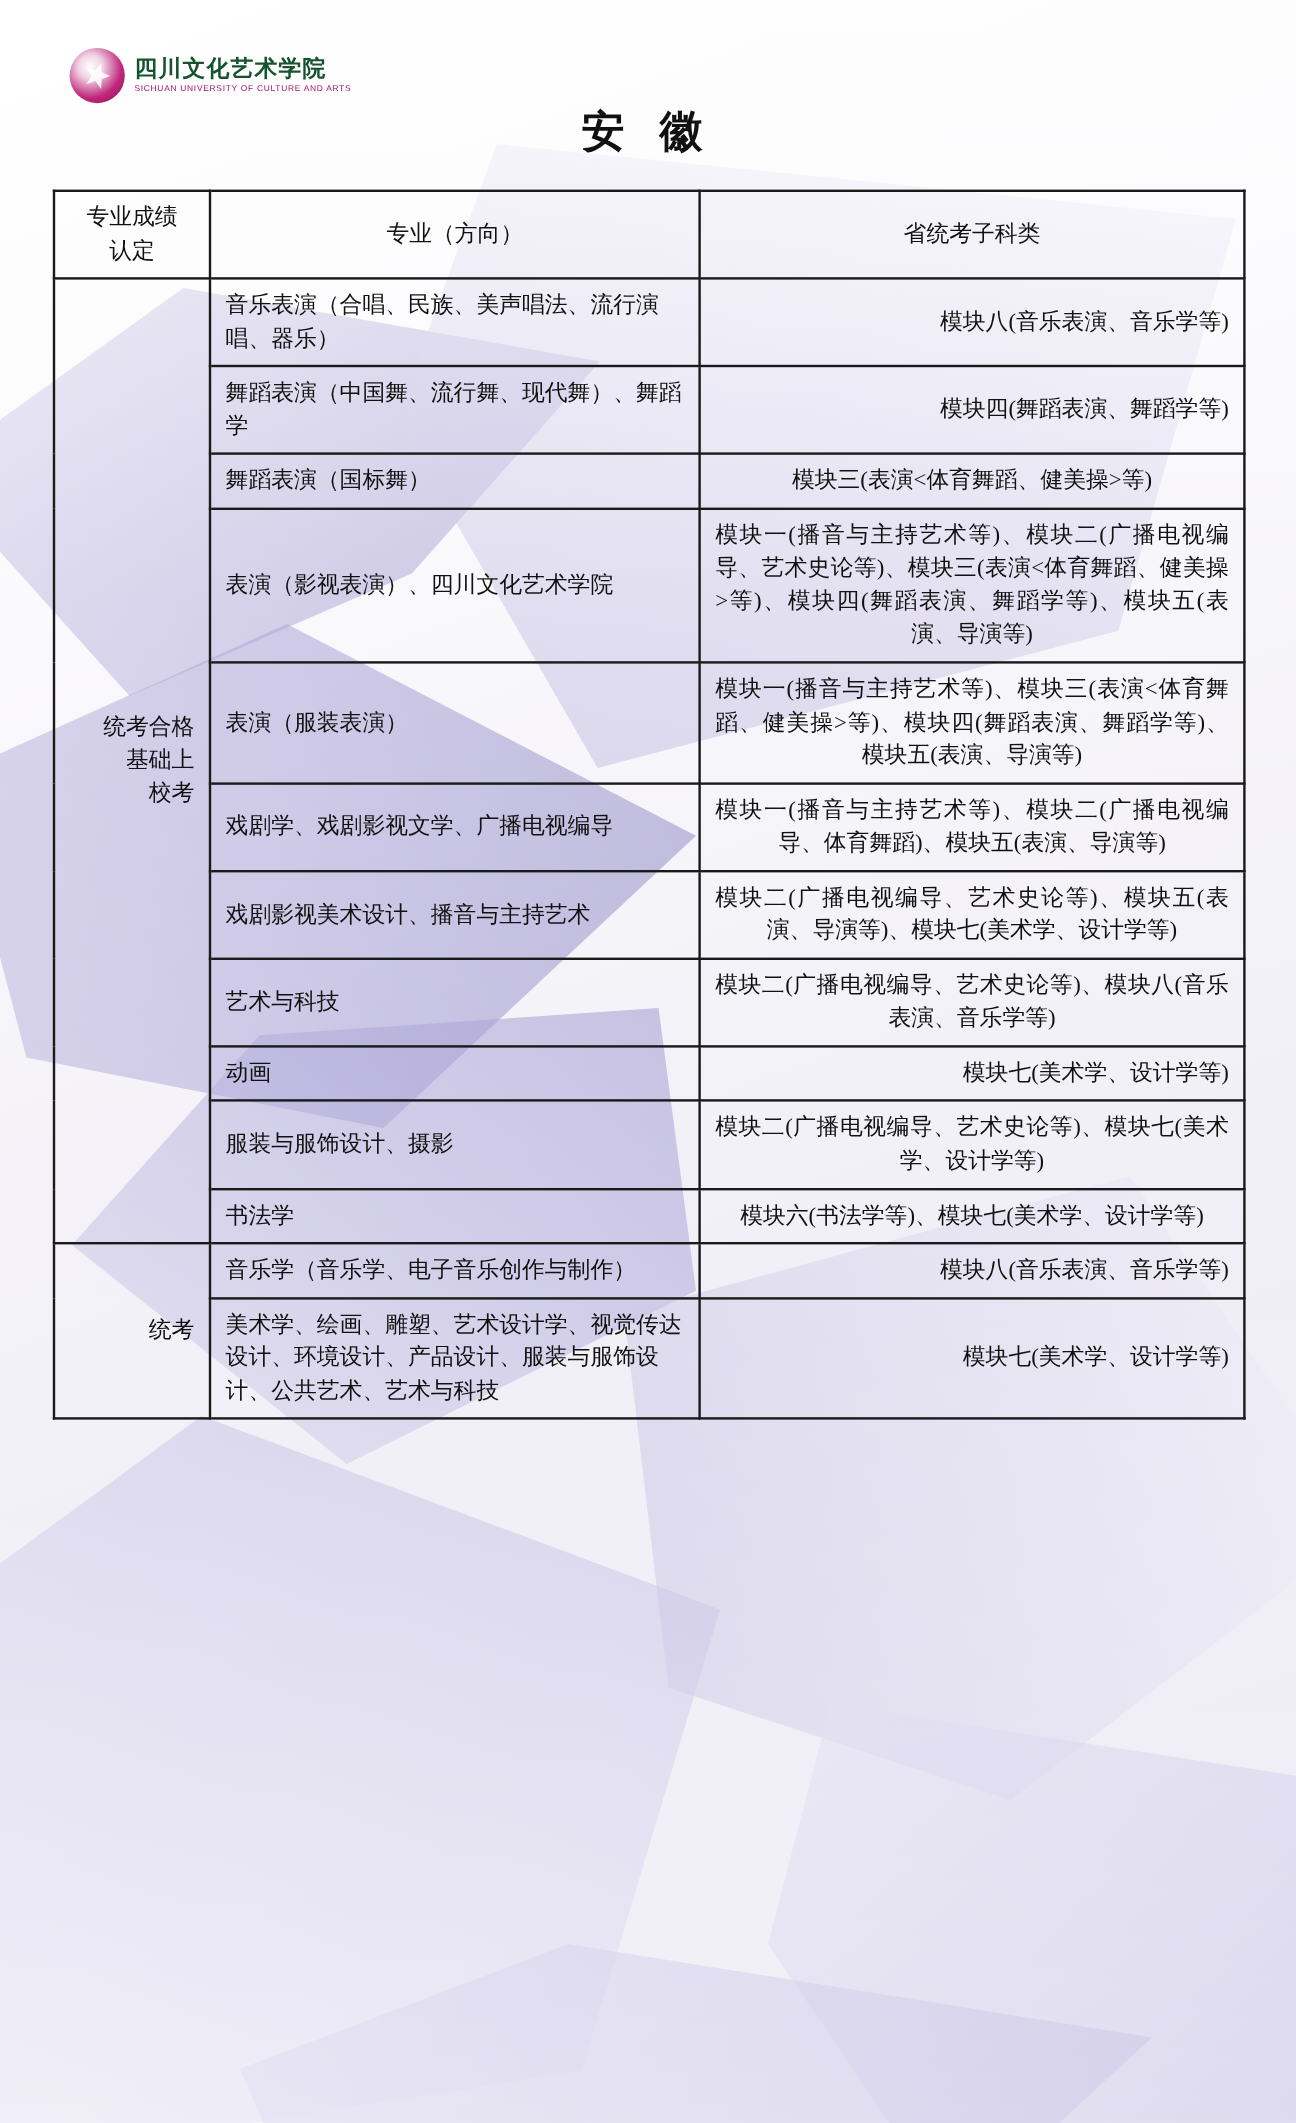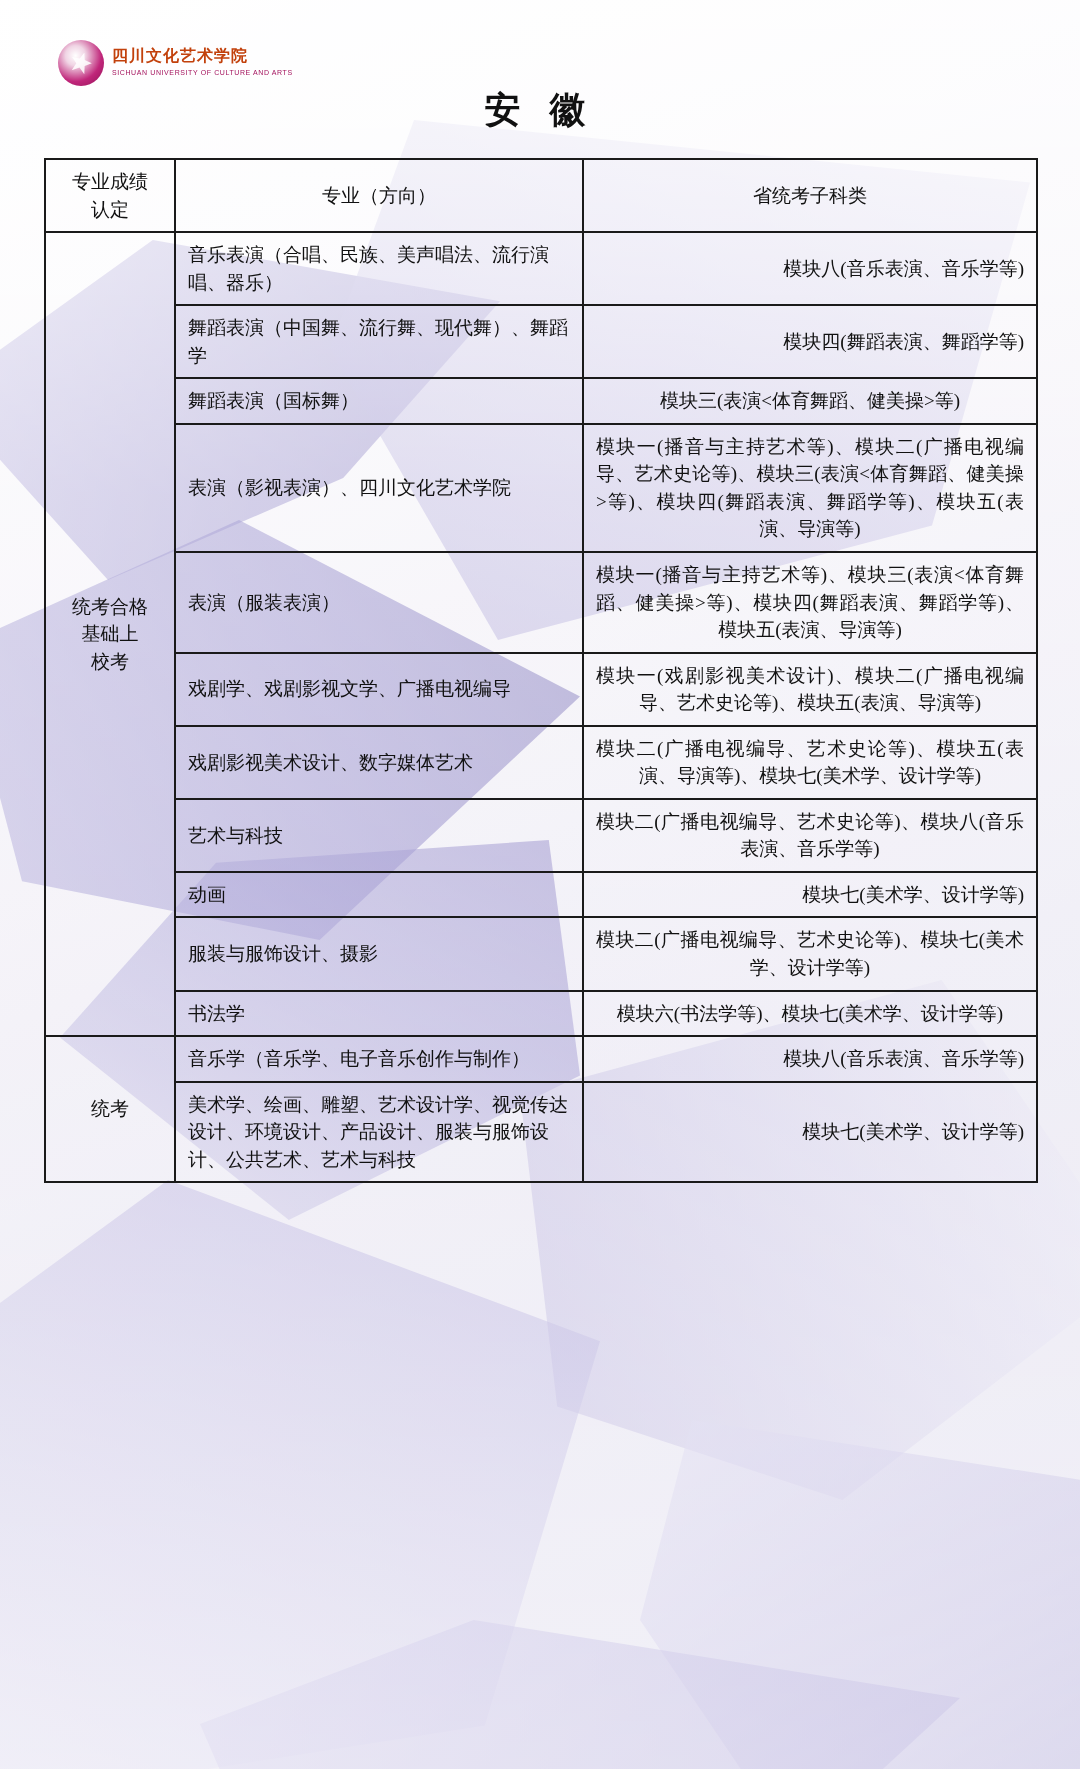--- a/index.html
+++ b/index.html
@@ -116,25 +116,25 @@
     opacity: 0.85;
     clip-path: polygon(50% 0%, 62% 32%, 97% 36%, 70% 58%, 80% 94%, 50% 72%, 20% 94%, 30% 58%, 3% 36%, 38% 32%);
   }
   .logo-text {
     display: flex;
     flex-direction: column;
     justify-content: center;
     line-height: 1.1;
   }
   .logo-cn {
-    font-size: 16px;
+    font-size: 19px;
     font-weight: bold;
-    color: #c2410c;
+    color: #14532d;
     letter-spacing: 1px;
-    font-family: Liberation Mono, monospace;
+    font-family: Liberation Sans, sans-serif;
   }
   .logo-en {
     font-size: 7px;
     color: #a3115c;
     letter-spacing: 0.6px;
     margin-top: 2px;
     font-family: "Liberation Sans", sans-serif;
     white-space: nowrap;
   }
 
@@ -179,21 +179,21 @@
   .col-subject { width: 454px; }
 
   .hdr {
     text-align: center;
     font-weight: bold;
     font-size: 20px;
     padding-top: 14px;
     padding-bottom: 14px;
   }
   .cat-cell {
-    text-align: center;
+    text-align: right;
     font-size: 21px;
     line-height: 1.7;
   }
   .major-cell {
     text-align: left;
     font-size: 20px;
   }
   .subject-cell {
     text-align: right;
     font-size: 19px;
@@ -265,24 +265,24 @@
       <tr>
         <td class="major-cell">表演（影视表演）、四川文化艺术学院</td>
         <td class="subject-cell justify">模块一(播音与主持艺术等)、模块二(广播电视编导、艺术史论等)、模块三(表演&lt;体育舞蹈、健美操&gt;等)、模块四(舞蹈表演、舞蹈学等)、模块五(表演、导演等)</td>
       </tr>
       <tr>
         <td class="major-cell">表演（服装表演）</td>
         <td class="subject-cell justify">模块一(播音与主持艺术等)、模块三(表演&lt;体育舞蹈、健美操&gt;等)、模块四(舞蹈表演、舞蹈学等)、模块五(表演、导演等)</td>
       </tr>
       <tr>
         <td class="major-cell">戏剧学、戏剧影视文学、广播电视编导</td>
-        <td class="subject-cell justify">模块一(戏剧影视美术设计)、模块二(广播电视编导、艺术史论等)、模块五(表演、导演等)</td>
-      </tr>
-      <tr>
-        <td class="major-cell">戏剧影视美术设计、数字媒体艺术</td>
+        <td class="subject-cell justify">模块一(播音与主持艺术等)、模块二(广播电视编导、体育舞蹈)、模块五(表演、导演等)</td>
+      </tr>
+      <tr>
+        <td class="major-cell">戏剧影视美术设计、播音与主持艺术</td>
         <td class="subject-cell justify">模块二(广播电视编导、艺术史论等)、模块五(表演、导演等)、模块七(美术学、设计学等)</td>
       </tr>
       <tr>
         <td class="major-cell">艺术与科技</td>
         <td class="subject-cell justify">模块二(广播电视编导、艺术史论等)、模块八(音乐表演、音乐学等)</td>
       </tr>
       <tr>
         <td class="major-cell">动画</td>
         <td class="subject-cell">模块七(美术学、设计学等)</td>
       </tr>

